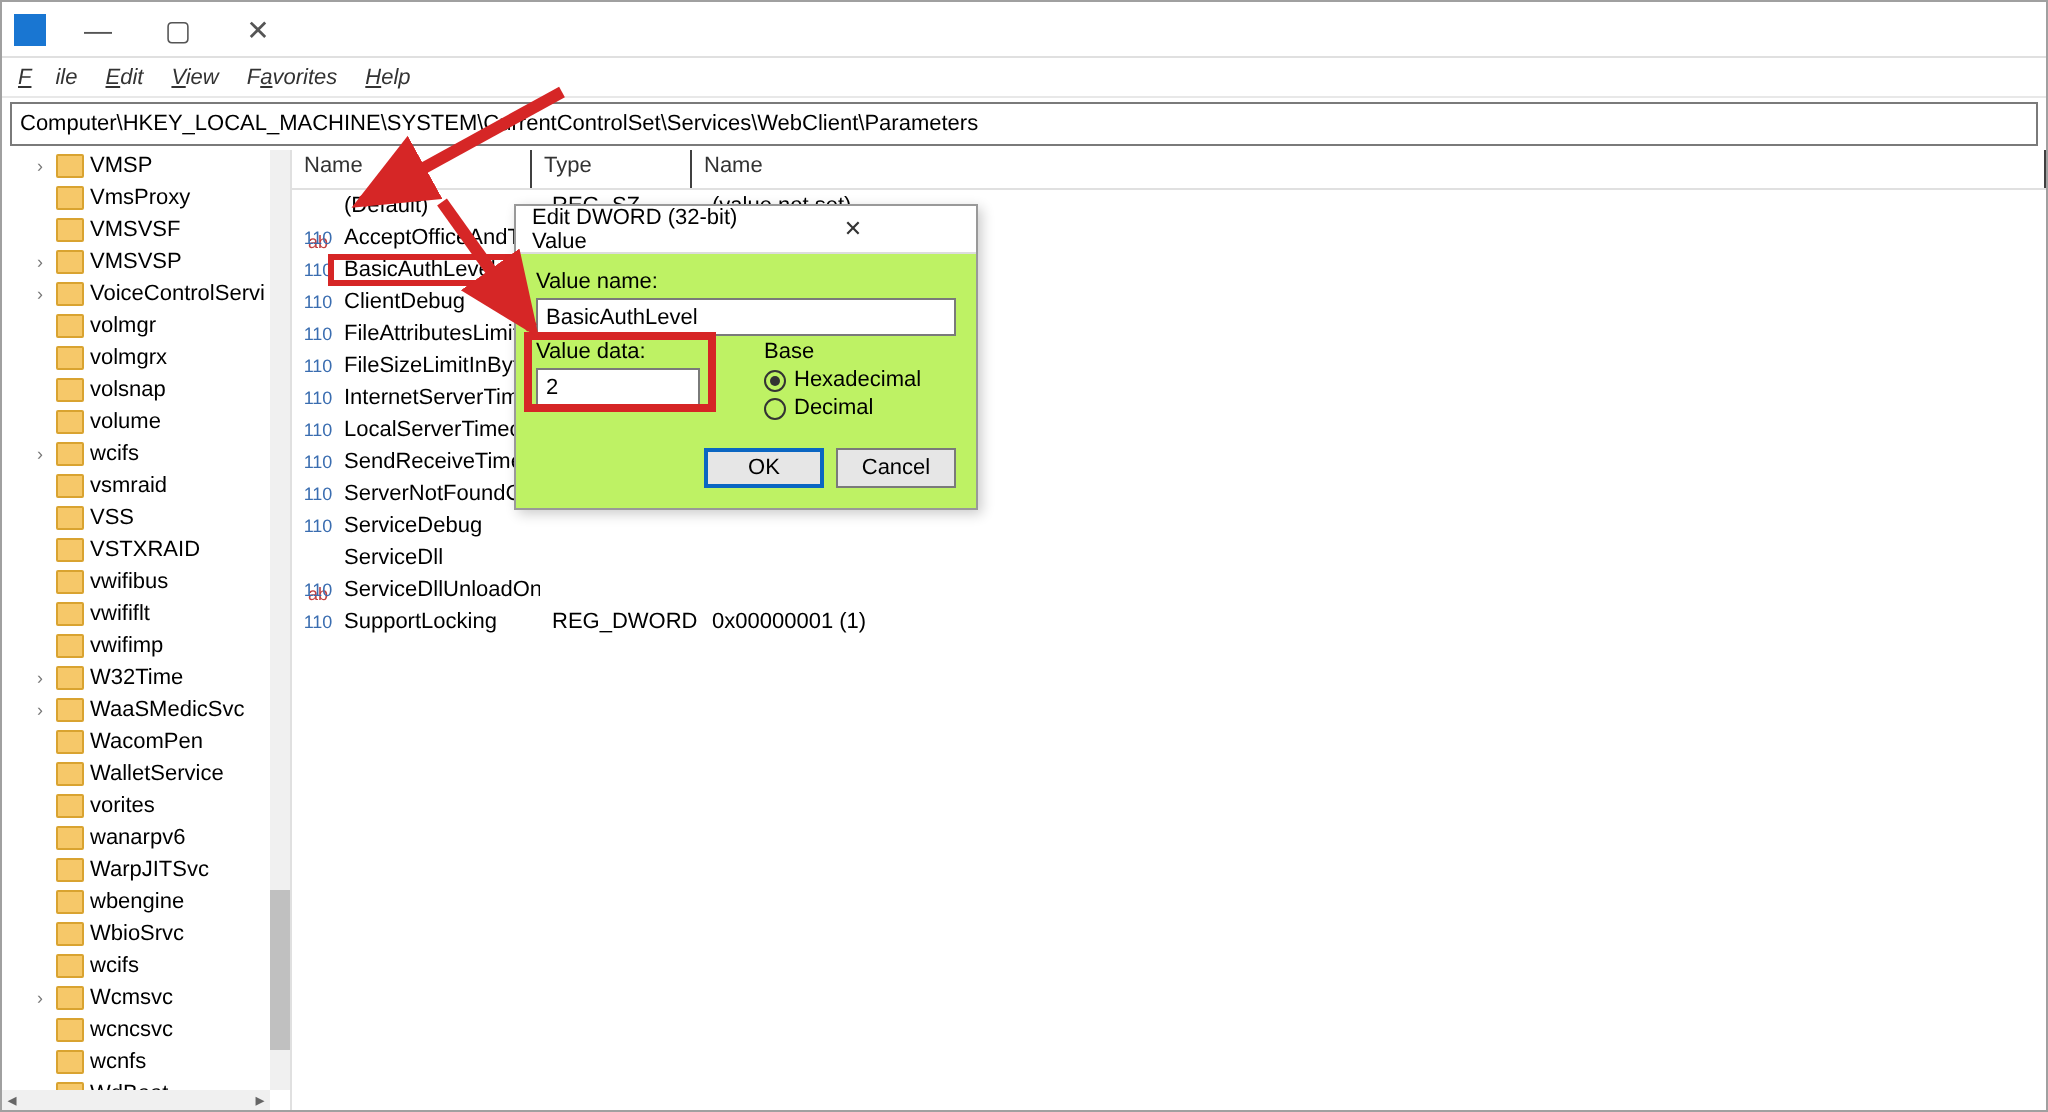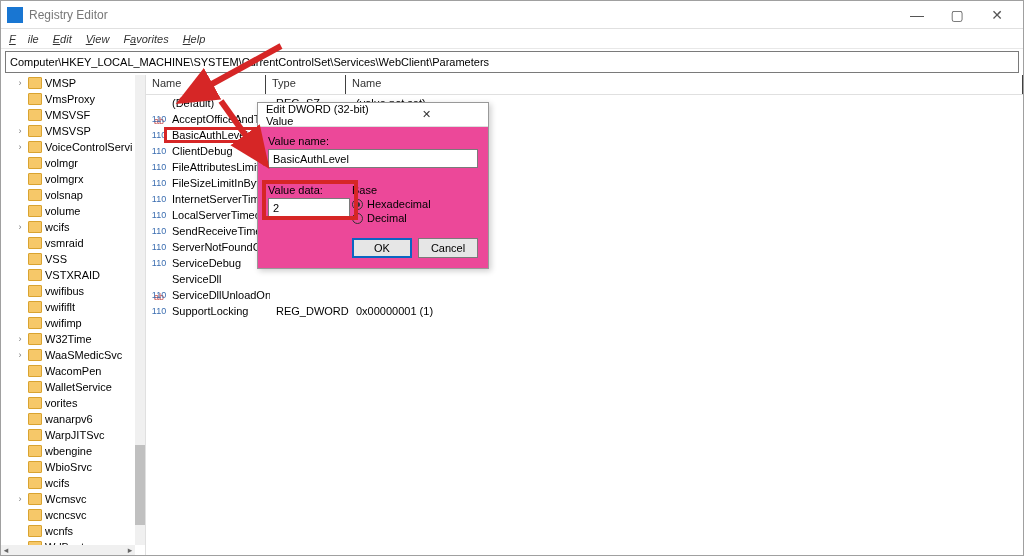--- a/index.html
+++ b/index.html
@@ -30,47 +30,46 @@
 .list-header div { padding: 2px 6px; border-right: 1px solid #404040; color: #333; }
 .col-name { width: 120px; } .col-type { width: 80px; } .col-data { flex: 1; }
 .list-body { }
 .list-row { display: flex; height: 16px; align-items: center; }
 .list-row .cell { padding: 0 6px; white-space: nowrap; overflow: hidden; }
 .list-row .icon { width: 14px; height: 14px; margin-left: 6px; display: inline-flex; align-items: center; justify-content: center; font-size: 9px; }
 .icon-str { color: #c04040; margin-top: 35px; }
 .icon-dw { color: #3a6db0; text-align: center; }
 .list-row.highlighted .name-cell { outline: 3px solid #d62626; outline-offset: -1px; background: #fff; }
 
-.dialog { position: absolute; left: 256px; top: 101px; width: 232px; border: 1px solid #999; background: #ec4899; box-shadow: 2px 2px 6px rgba(0,0,0,0.2); z-index: 10; }
+.dialog { position: absolute; left: 256px; top: 101px; width: 232px; border: 1px solid #999; background: #bef264; box-shadow: 2px 2px 6px rgba(0,0,0,0.2); z-index: 10; }
 .dialog-title { height: 24px; display: flex; align-items: center; padding: 0 8px; border-bottom: 1px solid #ddd; background: #fff; }
 .dialog-title span { flex: 1; }
 .dialog-title .close { width: 20px; text-align: center; color: #333; }
 .dialog-body { padding: 8px 10px 10px; }
 .dialog-body .lbl { display: block; margin-bottom: 2px; }
 .dialog-body input[type=text] { width: 100%; border: 1px solid #7a7a7a; padding: 2px 4px; background: #fff; height: 19px; font-size: 11px; }
-.row2 { display: flex; gap: 2px; margin-top: 16px; align-items: flex-start; }
+.row2 { display: flex; gap: 32px; margin-top: 2px; align-items: flex-start; }
 .val-col { width: 82px; position: relative; }
 .highlight-box { position: absolute; left: -6px; top: -4px; width: 96px; height: 40px; border: 4px solid #d62626; pointer-events: none; }
 .base-col { flex: 1; }
 .base-col .opt { display: flex; align-items: center; gap: 4px; margin-top: 2px; }
 .base-col .radio { width: 11px; height: 11px; border: 1px solid #333; border-radius: 50%; display: inline-flex; align-items: center; justify-content: center; }
 .base-col .radio.checked::after { content: ""; width: 5px; height: 5px; background: #333; border-radius: 50%; }
 .dialog-buttons { display: flex; justify-content: flex-end; gap: 6px; margin-top: 14px; }
 .dialog-buttons button { width: 60px; height: 20px; border: 1px solid #7a7a7a; background: #e6e6e6; font-size: 11px; }
 .dialog-buttons button.primary { border: 2px solid #0a66c2; }
 
 .annot { position: absolute; z-index: 20; pointer-events: none; }
 </style>
 </head>
 <body>
 
 <div class="window">
   <div class="titlebar">
     <span class="icon"></span>
-    <span class="title">Registry Editor</span>
     <div class="winbtn">—</div>
     <div class="winbtn">▢</div>
     <div class="winbtn">✕</div>
   </div>
   <div class="menubar">
     <span><u>F</u><span></span>ile</span>
     <span><u>E</u>dit</span>
     <span><u>V</u>iew</span>
     <span>F<u>a</u>vorites</span>
     <span><u>H</u>elp</span>

